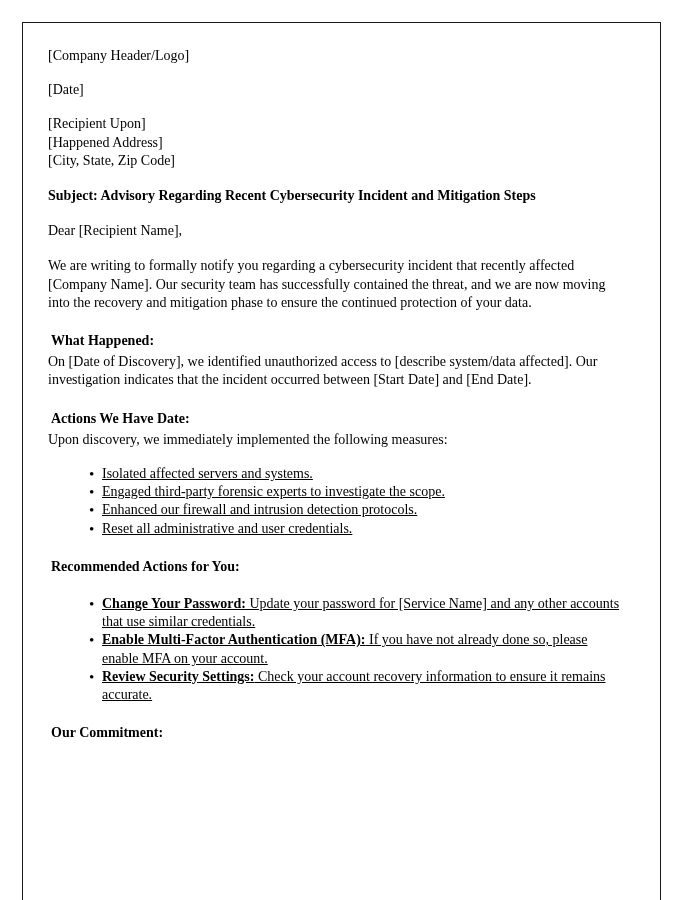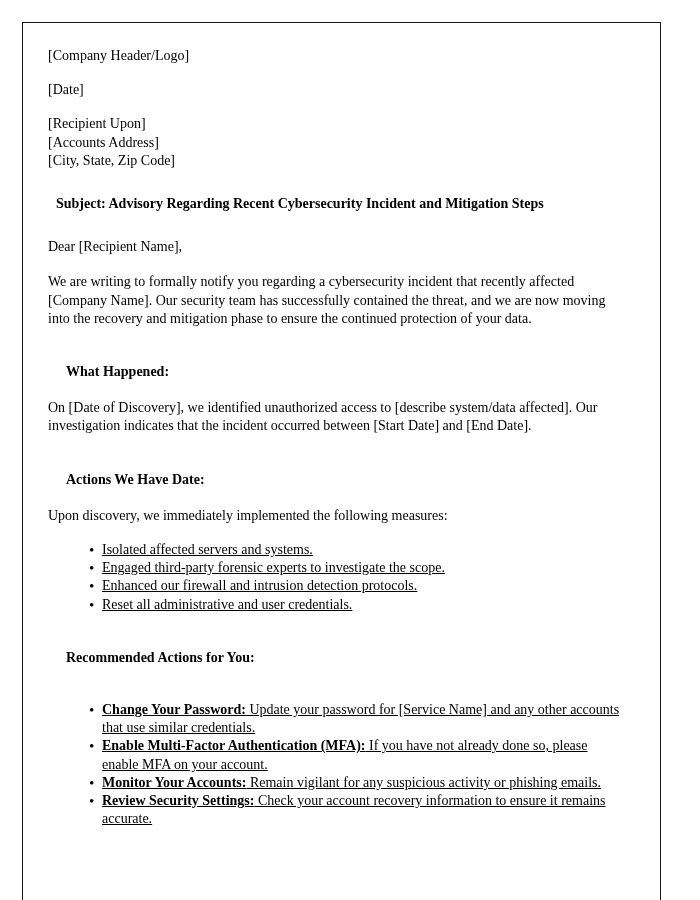--- a/index.html
+++ b/index.html
@@ -44,26 +44,26 @@
 
   .letterhead-line {
     margin: 0;
   }
 
   .spacer-sm { height: 16px; }
   .spacer-md { height: 17px; }
 
   .heading {
     font-weight: bold;
-    margin: 18px;
+    margin: 3px;
   }
 
   .subject {
     font-weight: bold;
-    margin: 8px;
+    margin: 0;
   }
 
   p.para {
     margin: 0;
     text-align: left;
   }
 
   ul.bullets {
     margin: 0;
     padding: 0 0 0 41px;
@@ -96,21 +96,21 @@
     <div class="letterhead-line">[Company Header/Logo]</div>
 
     <div class="spacer-sm"></div>
 
     <div class="letterhead-line">[Date]</div>
 
     <div class="spacer-sm"></div>
 
     <div class="block">
       <div>[Recipient Upon]</div>
-      <div>[Accounts Address]</div>
+      <div>[Happened Address]</div>
       <div>[City, State, Zip Code]</div>
     </div>
 
     <div class="spacer-md"></div>
 
     <div class="subject">Subject: Advisory Regarding Recent Cybersecurity Incident and Mitigation Steps</div>
 
     <div class="spacer-md"></div>
 
     <div class="block">Dear [Recipient Name],</div>
@@ -153,24 +153,22 @@
     <div class="spacer-sm"></div>
 
     <ul class="bullets">
       <li>
         <span class="lead">Change Your Password:</span><span> Update your password for [Service Name] and any other accounts that use similar credentials.</span>
       </li>
       <li>
         <span class="lead">Enable Multi-Factor Authentication (MFA):</span><span> If you have not already done so, please enable MFA on your account.</span>
       </li>
       <li>
-        <span class="lead">Monitor Your Accounts:</span><span> Remain vigilant for any suspicious activity or phishing emails.</span>
-      </li>
-      <li>
         <span class="lead">Review Security Settings:</span><span> Check your account recovery information to ensure it remains accurate.</span>
       </li>
     </ul>
 
     <div class="spacer-md"></div>
 
+    <div class="heading">Our Commitment:</div>
 
   </div>
 </div>
 
 </body></html>

